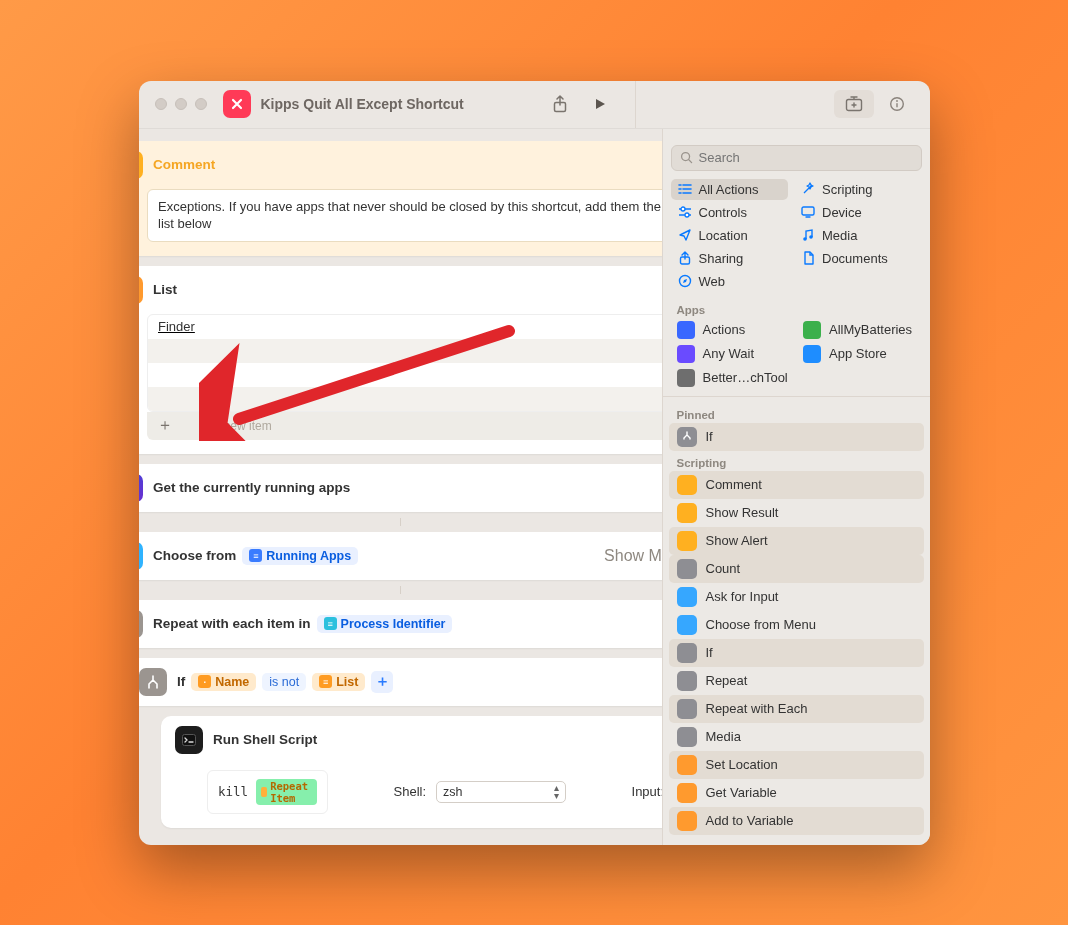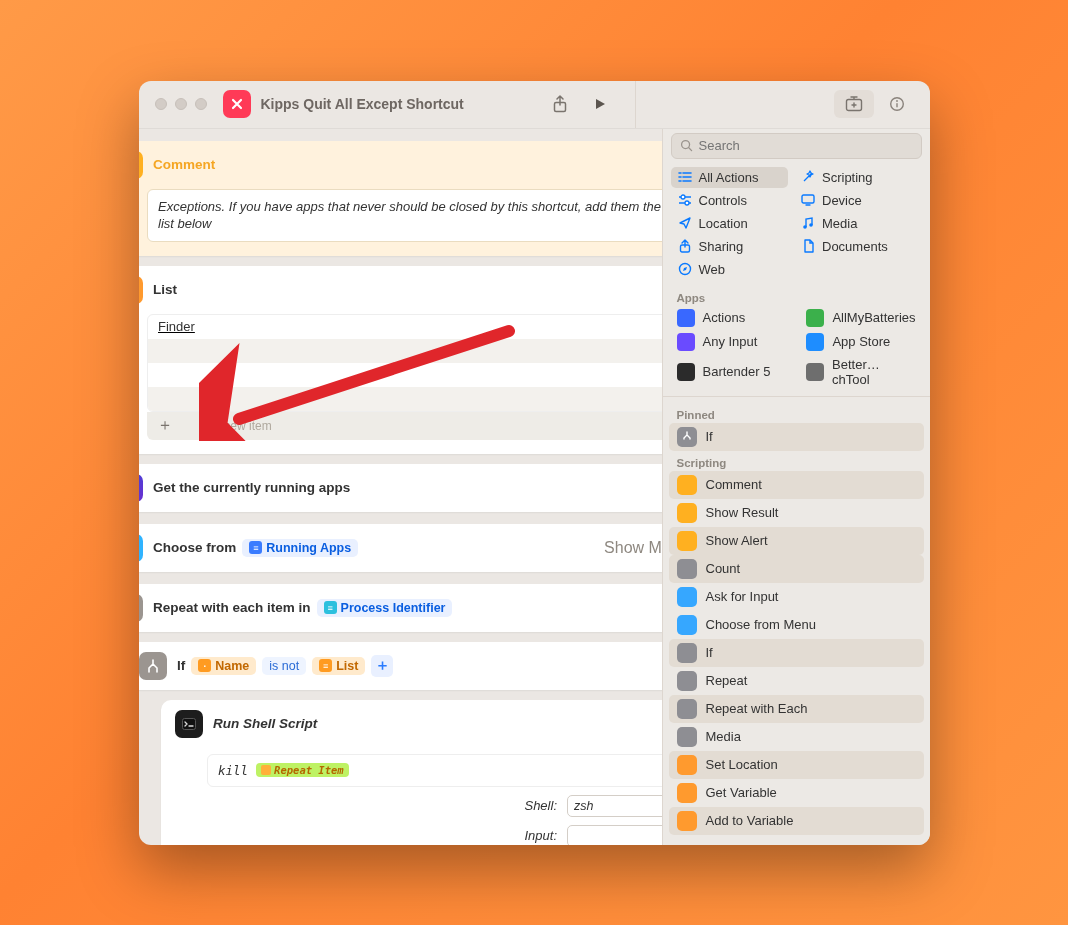--- a/index.html
+++ b/index.html
@@ -38,69 +38,69 @@
     margin: 0 8px 8px 8px; height:26px; background:#e1dcd6; border:1px solid #d2cbc4;
     border-radius:6px; display:flex; align-items:center; padding:0 8px; color:#9a948d; gap:6px;
   }
   .search input { border:none; outline:none; background:transparent; flex:1; font-size:13px; color:#333; }
   .search svg { width:13px; height:13px; }
   .cat-list { display:grid; grid-template-columns: 1fr 1fr; gap:2px 6px; padding: 0 18px 6px 8px; }
   .cat-item { display:flex; align-items:center; gap:7px; padding:3px 7px; border-radius:5px; color:#333; }
   .cat-item.sel { background:#d9d3cc; }
   .cat-item .ico { width:14px; display:flex; justify-content:center; color:#0a7aff; }
   .section-label { color:#8e8880; font-size:11.5px; font-weight:600; padding: 6px 14px 2px; }
-  .app-list { display:grid; grid-template-columns:1fr 1fr; gap:0 14px; padding:0 8px; }
+  .app-list { display:grid; grid-template-columns:1fr 1fr; gap:0 2px; padding:0 8px; }
   .app-item { display:flex; align-items:center; gap:8px; padding:3px 6px; color:#333; }
   .app-item .aicn { width:18px; height:18px; border-radius:4px; display:flex; align-items:center; justify-content:center; font-size:10px; color:#fff; }
   .action-row { display:flex; align-items:center; gap:9px; padding:4px 8px; border-radius:5px; margin:0 6px; color:#333; }
   .action-row.hi { background:#e3dcd3; }
   .action-row .aico { width:20px; height:20px; border-radius:5px; display:flex; align-items:center; justify-content:center; color:#fff; font-size:11px; }
   
   .card {
     background:#fff; border-radius:10px; box-shadow: 0 1px 2px rgba(0,0,0,.06);
     width:598px; align-self:center;
   }
   .card.comment { background:#fff2dd; }
   .card .hdr { display:flex; align-items:center; gap:10px; padding:10px 14px; }
   .card .hdr .cicon { width:28px; height:28px; border-radius:7px; display:flex; align-items:center; justify-content:center; color:#fff; }
   .card .hdr .ctitle { font-size:13.5px; font-weight:600; color:#333; flex:1; display:flex; align-items:center; gap:6px; flex-wrap:wrap; }
   .card.comment .hdr .ctitle { color:#f5a623; font-weight:700; }
   .card .body { padding:0 14px 14px 46px; font-size:13px; color:#333; }
-  .comment-box { background:#fff; border:1px solid #eadcc0; border-radius:6px; padding:8px 10px; line-height:1.35;font-style:italic;}
+  .comment-box { background:#fff; border:1px solid #eadcc0; border-radius:6px; padding:8px 10px; line-height:1.35;}
   .list-card .rows { margin:0 14px 0 46px; border:1px solid #eee; border-radius:6px; overflow:hidden;text-decoration:underline; }
   .list-card .row { height:24px; display:flex; align-items:center; padding:0 10px; font-size:13px; color:#333; }
   .list-card .row.alt { background:#f3f1ed; }
   .list-card .addrow { margin:0 14px 14px 46px; height:28px; background:#eeece7; border-radius:0 0 6px 6px; display:flex; align-items:center; padding:0 10px; gap:8px; color:#9b948c; font-size:12px; }
   .list-card .addrow .plus { font-size:16px; font-weight:400; color:#7a746e; }
   .list-card .close { color:#bbb4ac; font-size:15px; }
   .thin-card { padding:10px 14px; display:flex; align-items:center; gap:10px; }
   .thin-card .cicon { width:28px; height:28px; border-radius:7px; display:flex; align-items:center; justify-content:center; color:#fff; }
   .thin-card .text { font-size:13.5px; font-weight:600; color:#333; flex:1; display:flex; align-items:center; gap:6px; flex-wrap:wrap; }
   .token { display:inline-flex; align-items:center; gap:4px; background:#e9f0ff; color:#0a5ee0; border-radius:5px; padding:2px 7px; font-size:12.5px; font-weight:600; }
   .token .tdot { width:13px; height:13px; border-radius:3px; background:#3a7cff; display:inline-flex; align-items:center; justify-content:center; font-size:9px; color:#fff;}
   .token.orange { background:#ffeacc; color:#c26800; }
   .token.orange .tdot { background:#ff9b21; }
   .token.teal .tdot { background:#2cc0de; }
   .connector { width:1px; background:#d7d0c8; height:8px; align-self:center; margin:-4px 0; }
   .nested { width:574px; align-self:center; margin-left:24px; }
-  .nested2 { width:550px; align-self:center; margin-left:72px;font-style:italic; }
+  .nested2 { width:550px; align-self:center; margin-left:72px; }
   .pluschip { width:22px; height:22px; border-radius:5px; background:#e9f0ff; color:#2a7bff; display:inline-flex; align-items:center; justify-content:center; font-size:15px; }
   .if-chip { font-weight:600; color:#333;}
-  .shell-card .body { padding:6px 14px 14px 46px; display:flex; flex-direction:column; gap:8px; }
+  .shell-card .body { padding:6px 14px 14px 46px; display:flex; flex-direction:row; gap:8px; }
   .code { background:#fff; border:1px solid #eee; border-radius:6px; padding:8px 10px; font-family: ui-monospace, Menlo, monospace; font-size:12.5px; display:flex; align-items:center; gap:8px;}
   .formrow { display:flex; align-items:center; justify-content:flex-end; gap:10px; font-size:13px; color:#333;}
   .formrow .lbl { width:90px; text-align:right; color:#333; }
   .select { width:130px; height:22px; border:1px solid #d4cec7; border-radius:5px; background:#fff; display:flex; align-items:center; justify-content:space-between; padding:0 6px; font-size:12.5px;}
   .select .chev { color:#666; font-size:10px; line-height:8px; display:flex; flex-direction:column;}
-  .repeat-token { background:#bef264; color:#b46800; border-radius:4px; padding:1px 5px; font-size:10.5px; font-weight:600; display:inline-flex; align-items:center; gap:3px;}
+  .repeat-token { background:#86efac; color:#b46800; border-radius:4px; padding:1px 5px; font-size:10.5px; font-weight:600; display:inline-flex; align-items:center; gap:3px;}
   .repeat-token .tdot { width:10px; height:10px; background:#ffb03a; border-radius:2px; }
   
   .arrow { position:absolute; pointer-events:none; }
   .editor { position:relative; }
-  .sidebar .search { margin-top:0; }
+  .sidebar .search { margin-top:12px; }
   .more-link { color:#8e8880; font-size:16px; font-weight:500;}
 </style>
 </head>
 <body>
 
 <div class="window">
   <div class="titlebar">
     <div class="traffic">
       <span></span>
       <span></span>
@@ -398,31 +398,27 @@
           <div class="app-item">
             <span class="aicn" style="background:#3968ff"></span>
             <span>Actions</span>
           </div>
           <div class="app-item">
             <span class="aicn" style="background:#3bb04b"></span>
             <span>AllMyBatteries</span>
           </div>
           <div class="app-item">
             <span class="aicn" style="background:#6a4bff"></span>
-            <span>Any Input</span>
+            <span>Any Wait</span>
           </div>
           <div class="app-item">
             <span class="aicn" style="background:#1e8dff"></span>
             <span>App Store</span>
           </div>
           <div class="app-item">
-            <span class="aicn" style="background:#2b2b2b"></span>
-            <span>Bartender 5</span>
-          </div>
-          <div class="app-item">
             <span class="aicn" style="background:#6e6e6e"></span>
             <span>Better…chTool</span>
           </div>
         </div>
       <div style="height:1px;background:#ddd6cf;margin:6px 0;"></div>
       <div class="section-label">Pinned</div>
       <div id="pinned-list">
           <div class="action-row hi">
             <span class="aico" style="background:#8e8e93">
               <svg width="12" height="12" viewBox="0 0 12 12">

